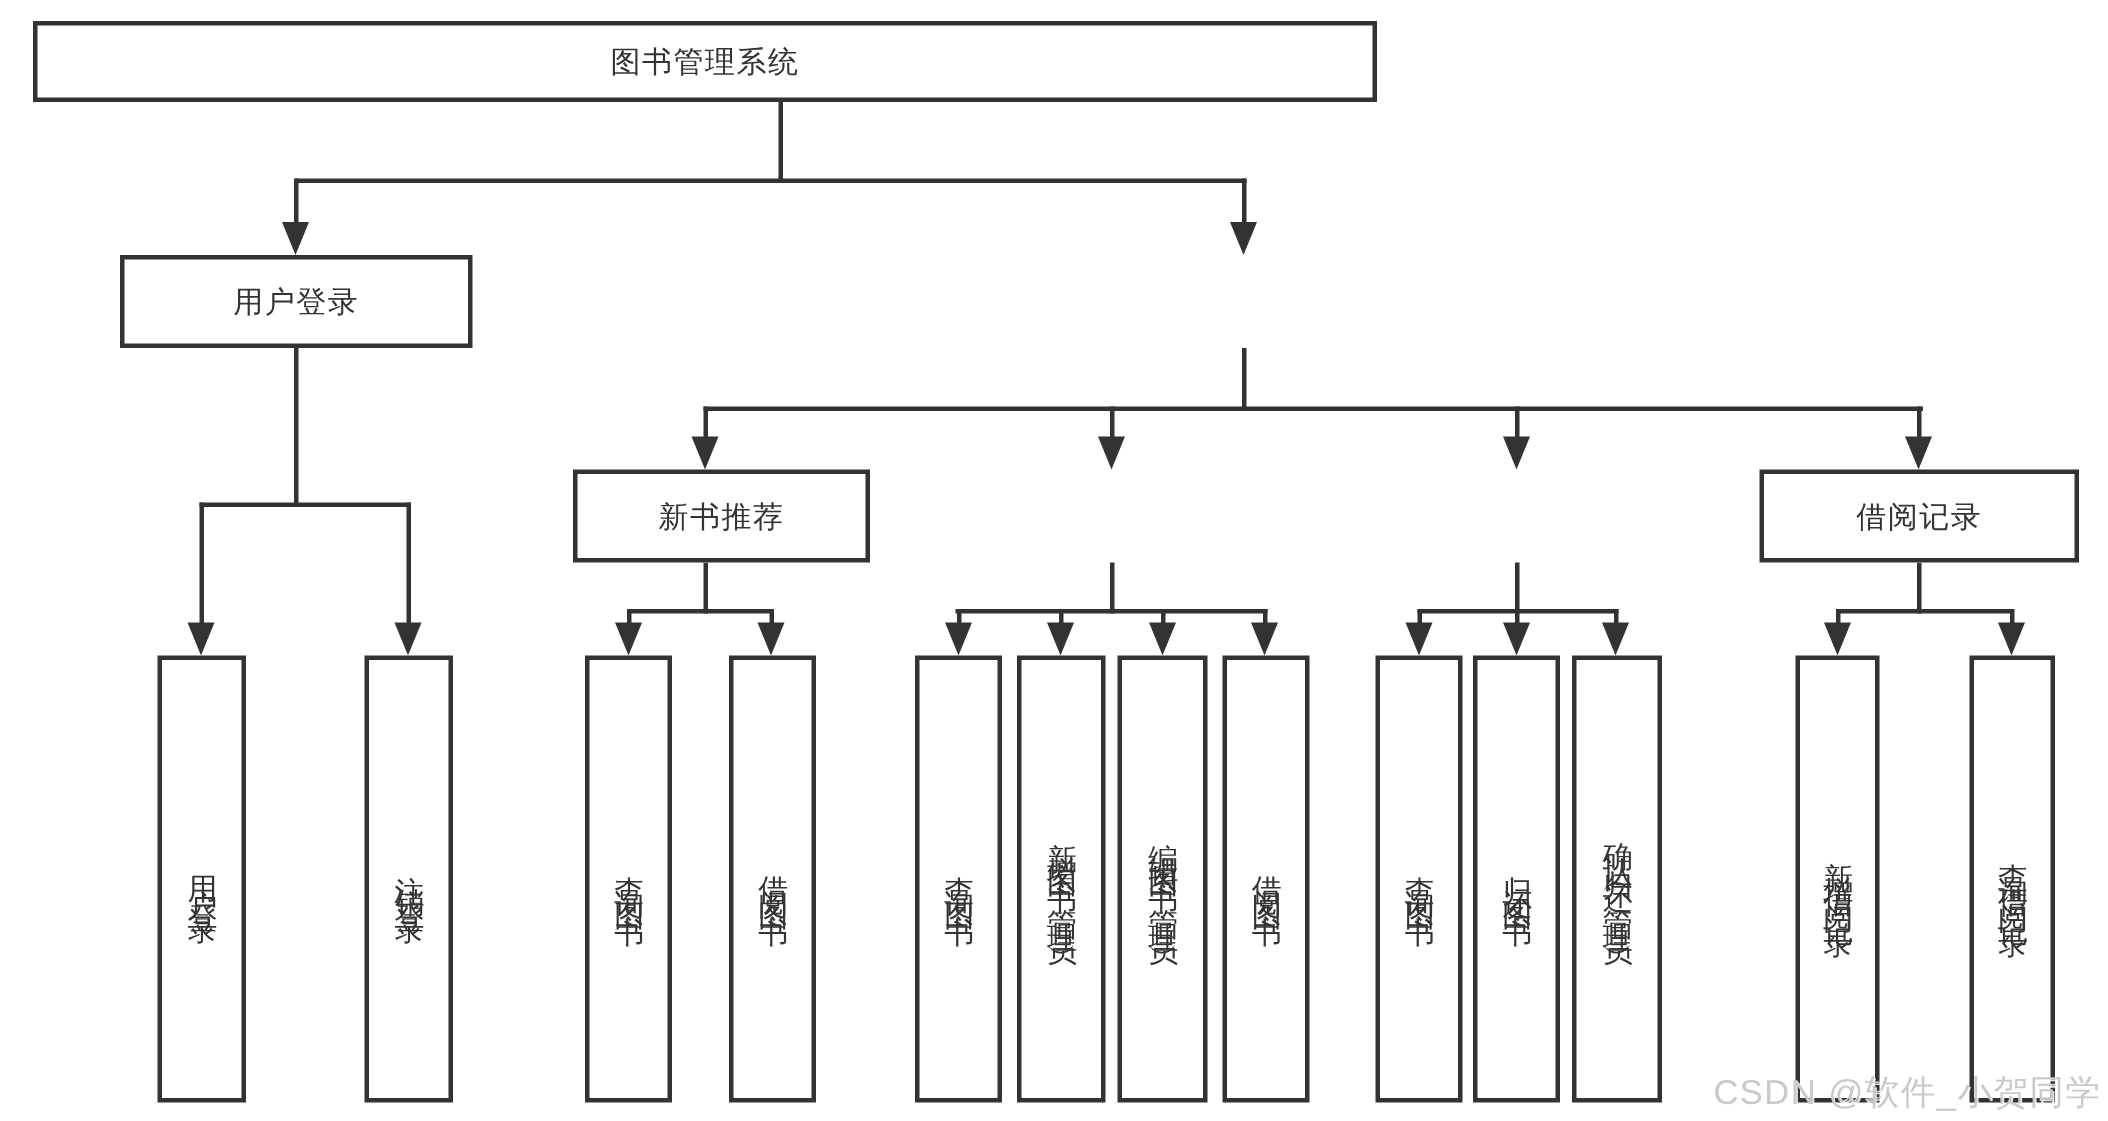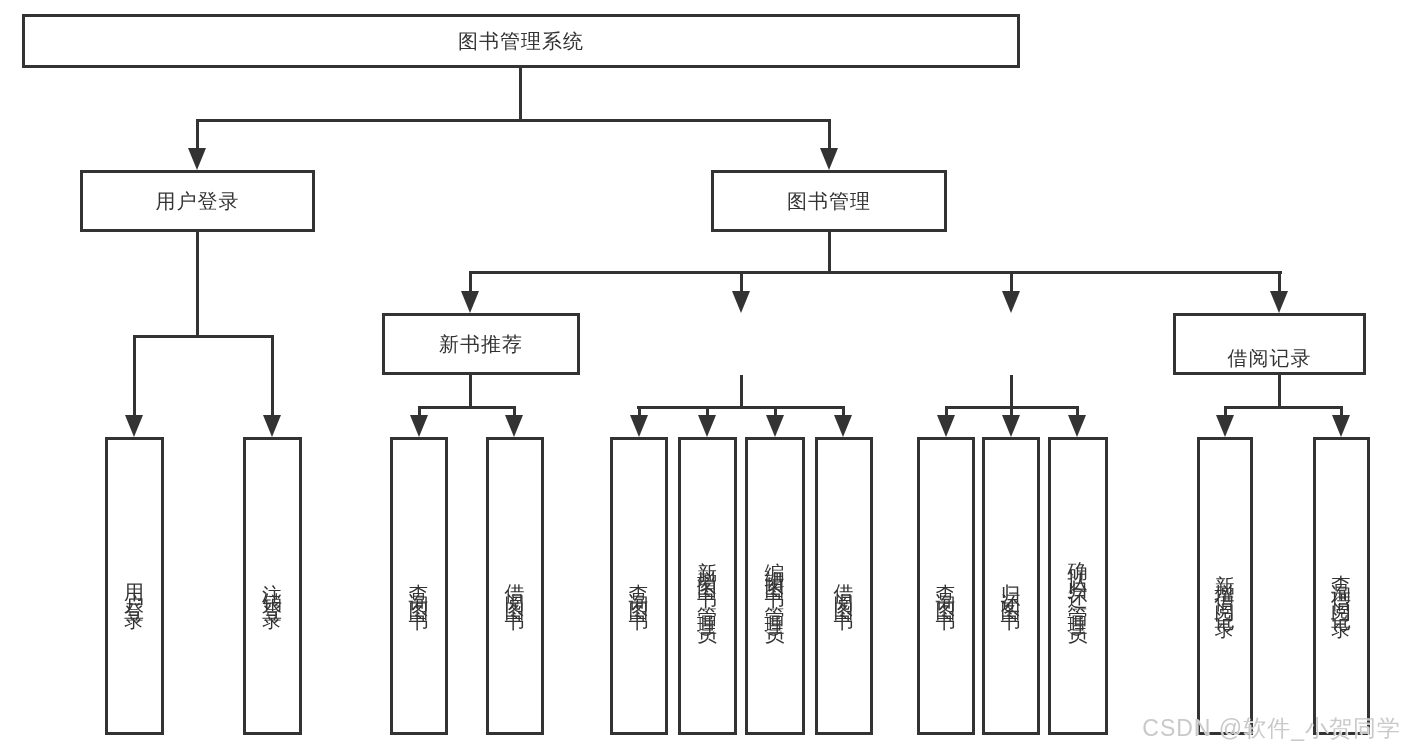--- a/index.html
+++ b/index.html
@@ -64,36 +64,33 @@
     letter-spacing: 1px;
     z-index: 10;
     white-space: nowrap;
   }
 </style>
 </head>
 <body>
 
 <div id="canvas">
 
-  <div class="hbox" style="left:22px; top:14px; width:998px; height:54px;">
+  <div class="hbox" style="left:22px; top:14px; width:896px; height:54px;">
     <span>图书管理系统</span>
   </div>
 
   <div class="line" style="left:519px; top:68px; width:3px; height:54px;"></div>
   <div class="line" style="left:197px; top:119px; width:634px; height:3px;"></div>
   <div class="line" style="left:196px; top:119px; width:3px; height:32px;"></div>
   <div class="line" style="left:828px; top:119px; width:3px; height:32px;"></div>
   <div class="arrow" style="left:188px; top:148px;"></div>
   <div class="arrow" style="left:820px; top:148px;"></div>
 
   <div class="hbox" style="left:80px; top:170px; width:235px; height:62px;">
     <span>用户登录</span>
-  </div>
-  <div class="hbox" style="left:711px; top:170px; width:236px; height:62px;">
-    <span>图书管理</span>
   </div>
 
   <div class="line" style="left:196px; top:232px; width:3px; height:106px;"></div>
   <div class="line" style="left:133px; top:335px; width:141px; height:3px;"></div>
   <div class="line" style="left:133px; top:335px; width:3px; height:82px;"></div>
   <div class="line" style="left:271px; top:335px; width:3px; height:82px;"></div>
   <div class="arrow" style="left:125px; top:415px;"></div>
   <div class="arrow" style="left:263px; top:415px;"></div>
 
   <div class="line" style="left:828px; top:232px; width:3px; height:42px;"></div>
@@ -103,21 +100,21 @@
   <div class="line" style="left:1010px; top:271px; width:3px; height:22px;"></div>
   <div class="line" style="left:1278px; top:271px; width:3px; height:22px;"></div>
   <div class="arrow" style="left:461px; top:291px;"></div>
   <div class="arrow" style="left:732px; top:291px;"></div>
   <div class="arrow" style="left:1002px; top:291px;"></div>
   <div class="arrow" style="left:1270px; top:291px;"></div>
 
   <div class="hbox" style="left:382px; top:313px; width:198px; height:62px;">
     <span>新书推荐</span>
   </div>
-  <div class="hbox" style="left:1173px; top:313px; width:193px; height:62px;align-items:flex-end;">
+  <div class="hbox" style="left:1173px; top:313px; width:213px; height:62px;">
     <span>借阅记录</span>
   </div>
 
   <div class="line" style="left:469px; top:375px; width:3px; height:34px;"></div>
   <div class="line" style="left:418px; top:406px; width:97px; height:3px;"></div>
   <div class="line" style="left:418px; top:406px; width:3px; height:11px;"></div>
   <div class="line" style="left:513px; top:406px; width:3px; height:11px;"></div>
   <div class="arrow" style="left:410px; top:415px;"></div>
   <div class="arrow" style="left:505px; top:415px;"></div>
 

